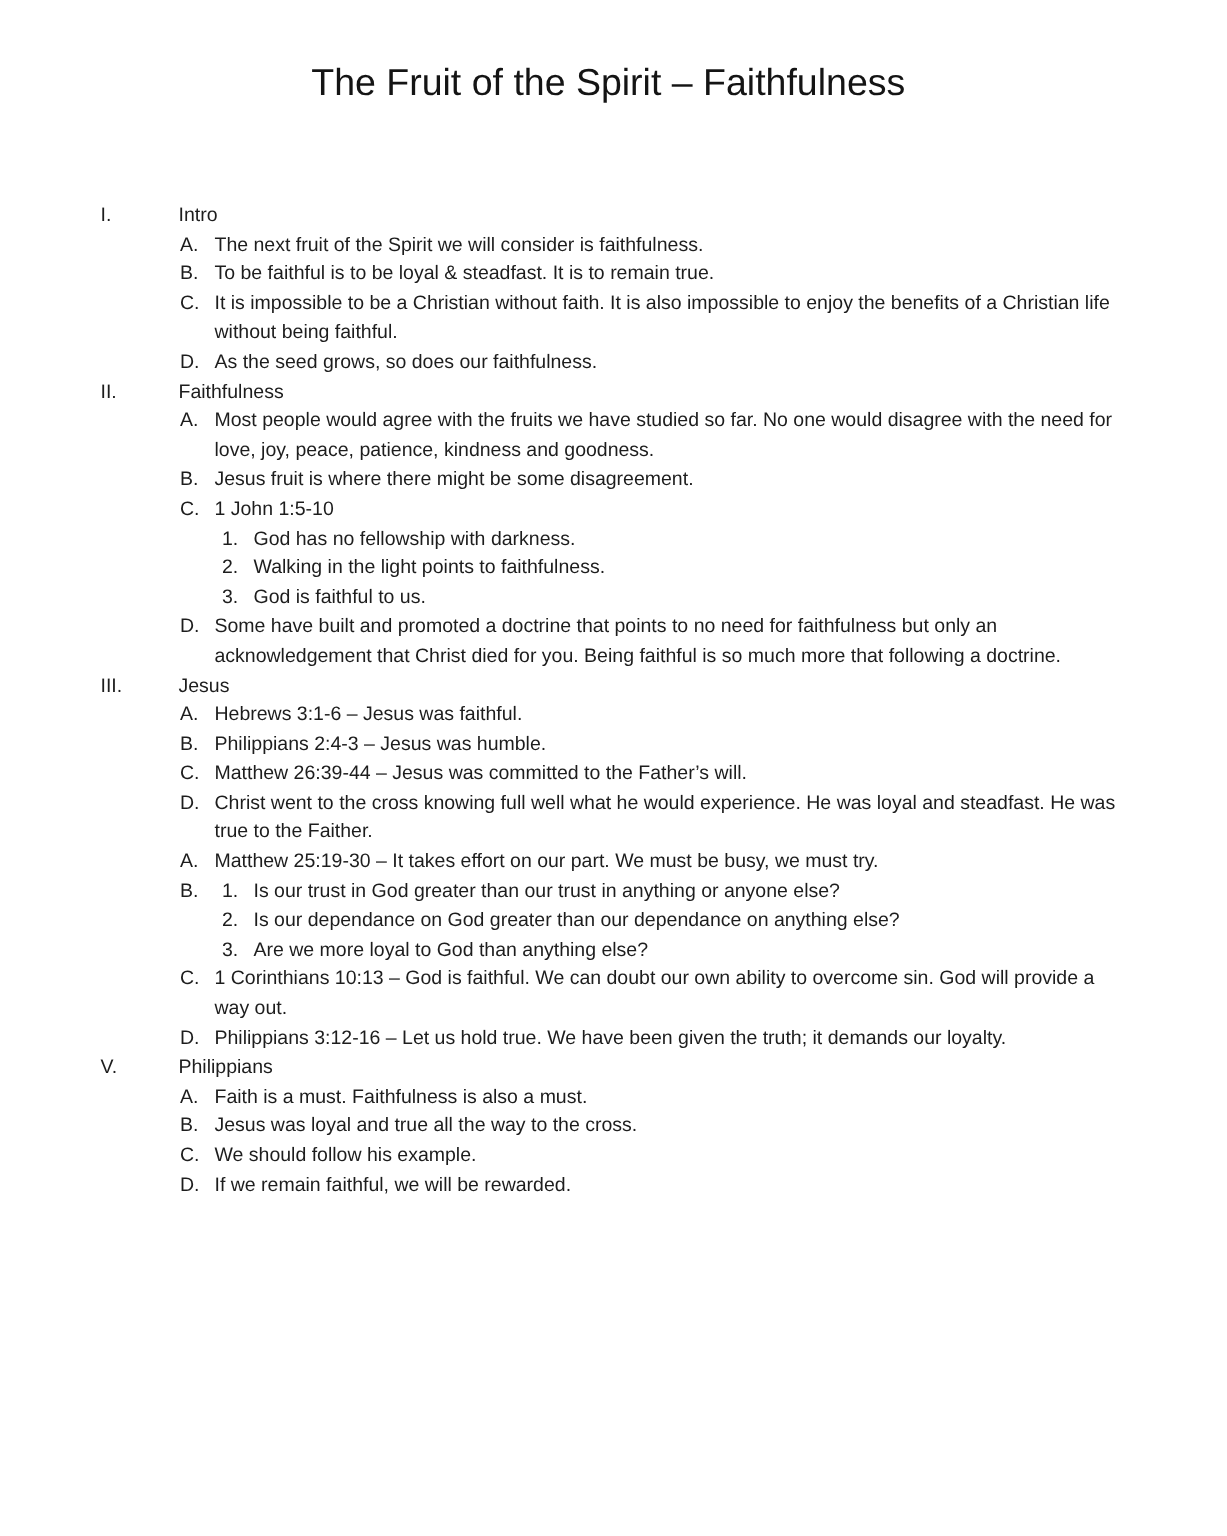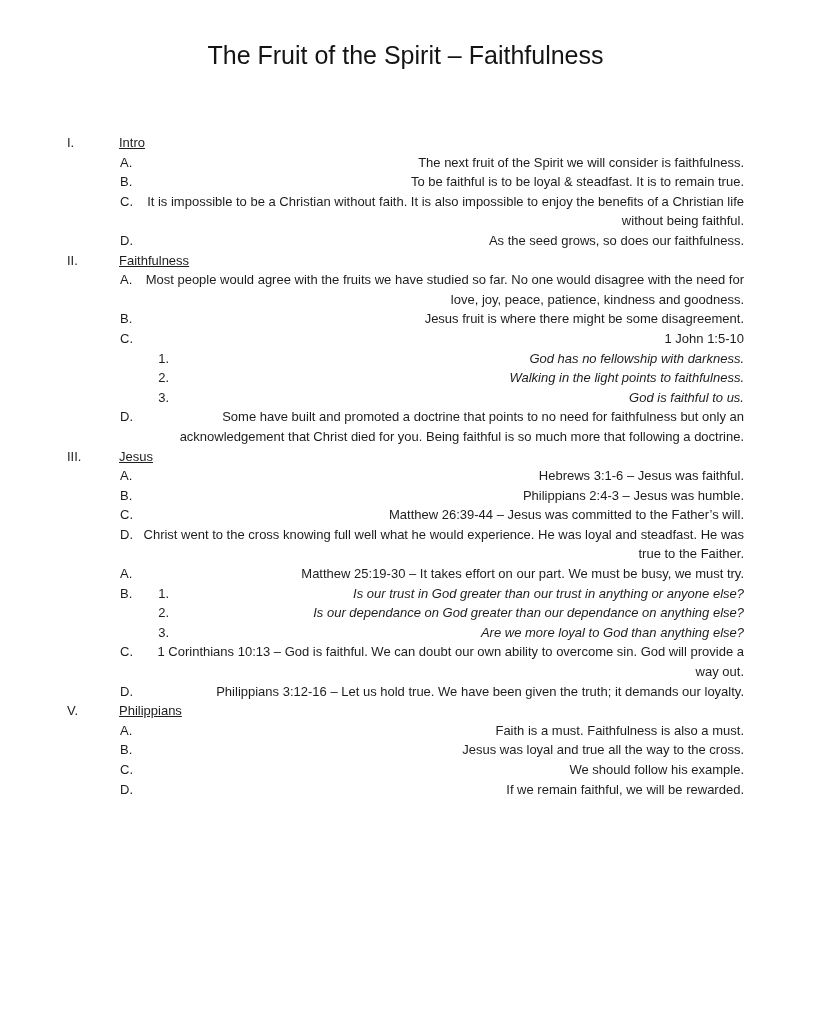--- a/index.html
+++ b/index.html
@@ -29,27 +29,27 @@
     color: #141414;
     white-space: nowrap;
   }
   .outline {
     margin-top: 63px;
   }
   .section { }
   .section:first-child { margin-top: 0; }
   .section-header { display: flex; }
   .numeral { width: 52px; flex: none; }
-  .heading { flex: 1; min-width: 0; text-decoration: underline; }
+  .heading { flex: 1; min-width: 0; }
   .item { display: flex; margin-left: 53px; }
   .item-label { width: 23px; flex: none; }
-  .item-body { flex: 1; min-width: 0; text-align: right; }
+  .item-body { flex: 1; min-width: 0; }
   .subitem { display: flex; margin-left: 5px; }
   .subitem-label { width: 21px; flex: none; }
-  .subitem-text { flex: 1; min-width: 0; font-style: italic; }
+  .subitem-text { flex: 1; min-width: 0; }
 </style>
 </head>
 <body>
 
 <div class="page">
   <h1 class="doc-title">The Fruit of the Spirit – Faithfulness</h1>
   <div class="outline">
       <section class="section">
     <div class="section-header">
       <span class="numeral">I.</span>

